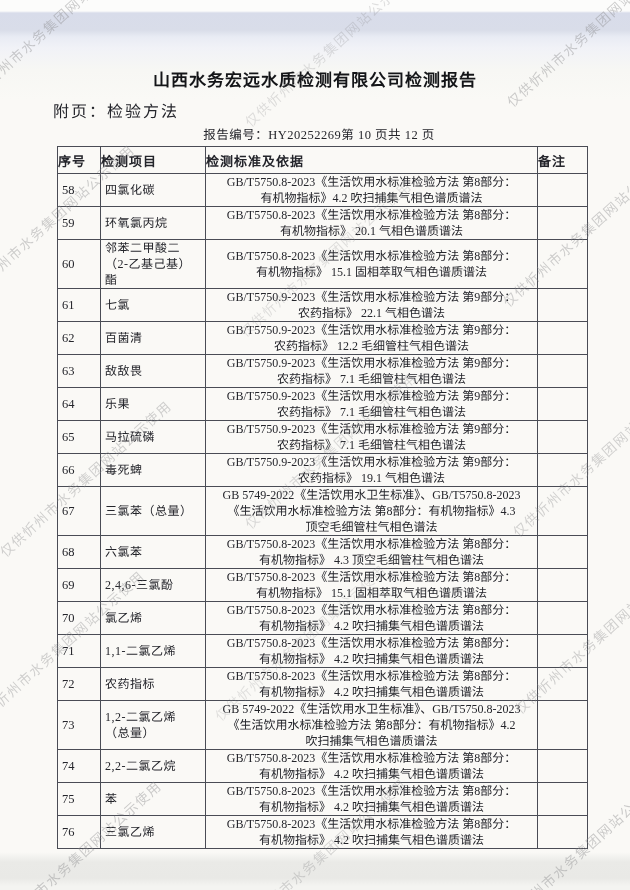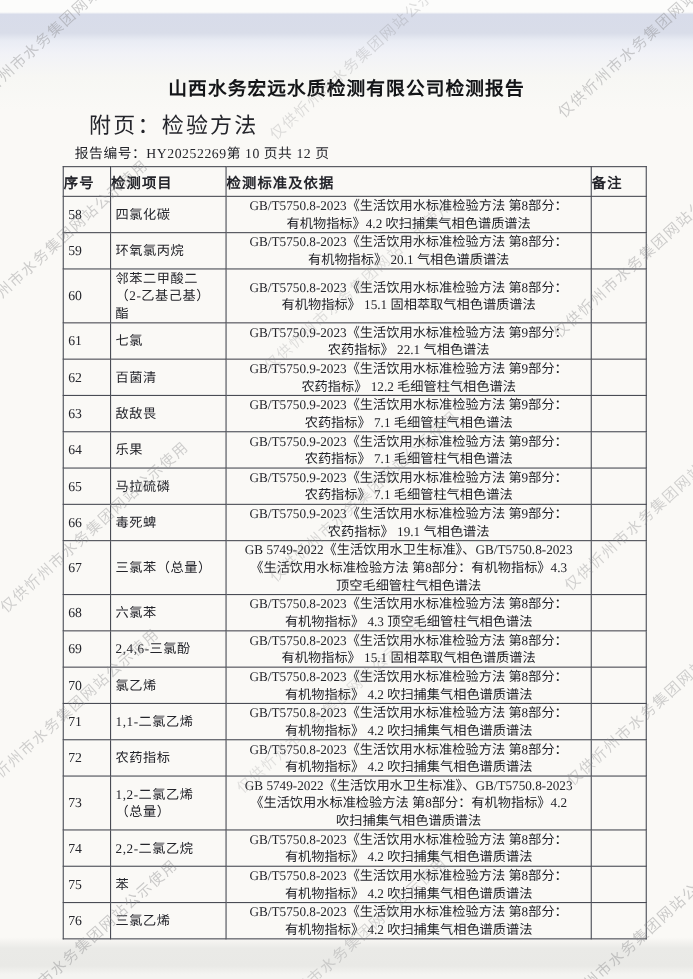--- a/index.html
+++ b/index.html
@@ -31,26 +31,26 @@
   }
   
   .content{position:relative;z-index:1;}
   .doc-title{
     margin:0;padding-top:66px;
     text-align:center;
     font-family:"Liberation Sans","DejaVu Sans",sans-serif;
     font-size:17px;font-weight:bold;letter-spacing:1px;color:#141518;
   }
   .doc-subtitle{
-    margin:7px 0 0 81px;
-    font-size:20px;letter-spacing:2px;color:#24252b;
+    margin:7px 0 0 53px;
+    font-size:16px;letter-spacing:2px;color:#24252b;
   }
   .meta-line{
     margin:2px 60px 3px 68px;
-    display:flex;justify-content:flex-start;align-items:flex-end;
+    display:flex;justify-content:center;align-items:flex-end;
     font-size:12.5px;letter-spacing:0.5px;color:#24252b;
   }
   table.methods{
     margin-left:57px;
     width:530px;
     border-collapse:collapse;
     table-layout:fixed;
     font-size:12px;
     color:#24252b;
   }

